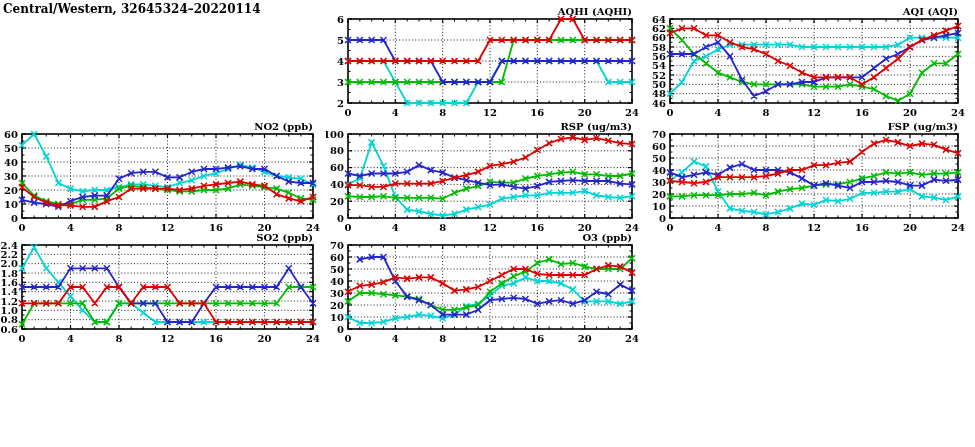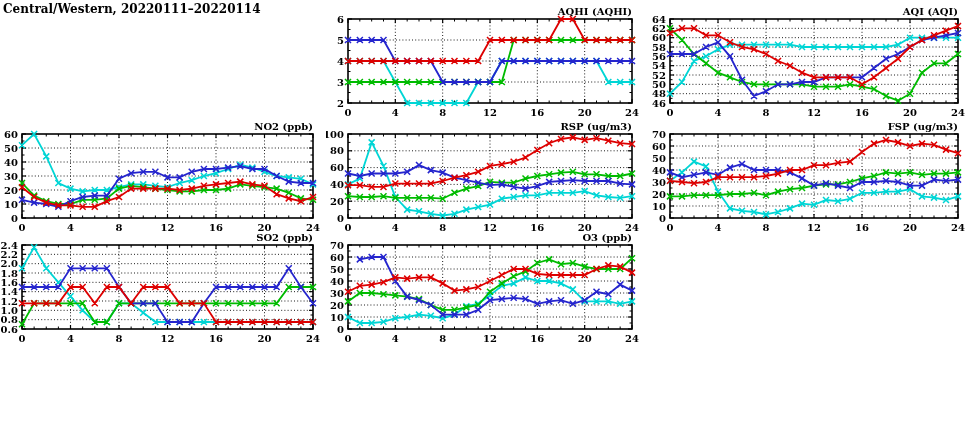--- a/index.html
+++ b/index.html
@@ -8,21 +8,21 @@
   .main-title{position:absolute;left:3px;top:2px;font-size:12px;font-weight:bold;
               color:#000;letter-spacing:0px;white-space:pre;}
   .chart{position:absolute;}
   svg text{font-family:"DejaVu Serif",serif;font-weight:bold;fill:#000;}
   svg .tick-label{font-size:10px;}
   svg .ctitle{font-size:10px;}
 </style>
 </head>
 <body>
 
-<div class="main-title">Central/Western, 20220111–20220114</div>
+<div class="main-title">Central/Western, 32645324–20220114</div>
 <div id="charts">
     <svg width="318" height="116" class="chart" style="left: 326px; top: 5px;">
       <line x1="22" y1="77" x2="306" y2="77" stroke="#000000" stroke-width="0.9" stroke-dasharray="1,2.2"></line>
       <line x1="22" y1="56" x2="306" y2="56" stroke="#000000" stroke-width="0.9" stroke-dasharray="1,2.2"></line>
       <line x1="22" y1="35" x2="306" y2="35" stroke="#000000" stroke-width="0.9" stroke-dasharray="1,2.2"></line>
       <line x1="69.33333333333333" y1="14" x2="69.33333333333333" y2="98" stroke="#000000" stroke-width="0.9" stroke-dasharray="1,2.2"></line>
       <line x1="116.66666666666666" y1="14" x2="116.66666666666666" y2="98" stroke="#000000" stroke-width="0.9" stroke-dasharray="1,2.2"></line>
       <line x1="164" y1="14" x2="164" y2="98" stroke="#000000" stroke-width="0.9" stroke-dasharray="1,2.2"></line>
       <line x1="211.33333333333331" y1="14" x2="211.33333333333331" y2="98" stroke="#000000" stroke-width="0.9" stroke-dasharray="1,2.2"></line>
       <line x1="258.6666666666667" y1="14" x2="258.6666666666667" y2="98" stroke="#000000" stroke-width="0.9" stroke-dasharray="1,2.2"></line>

